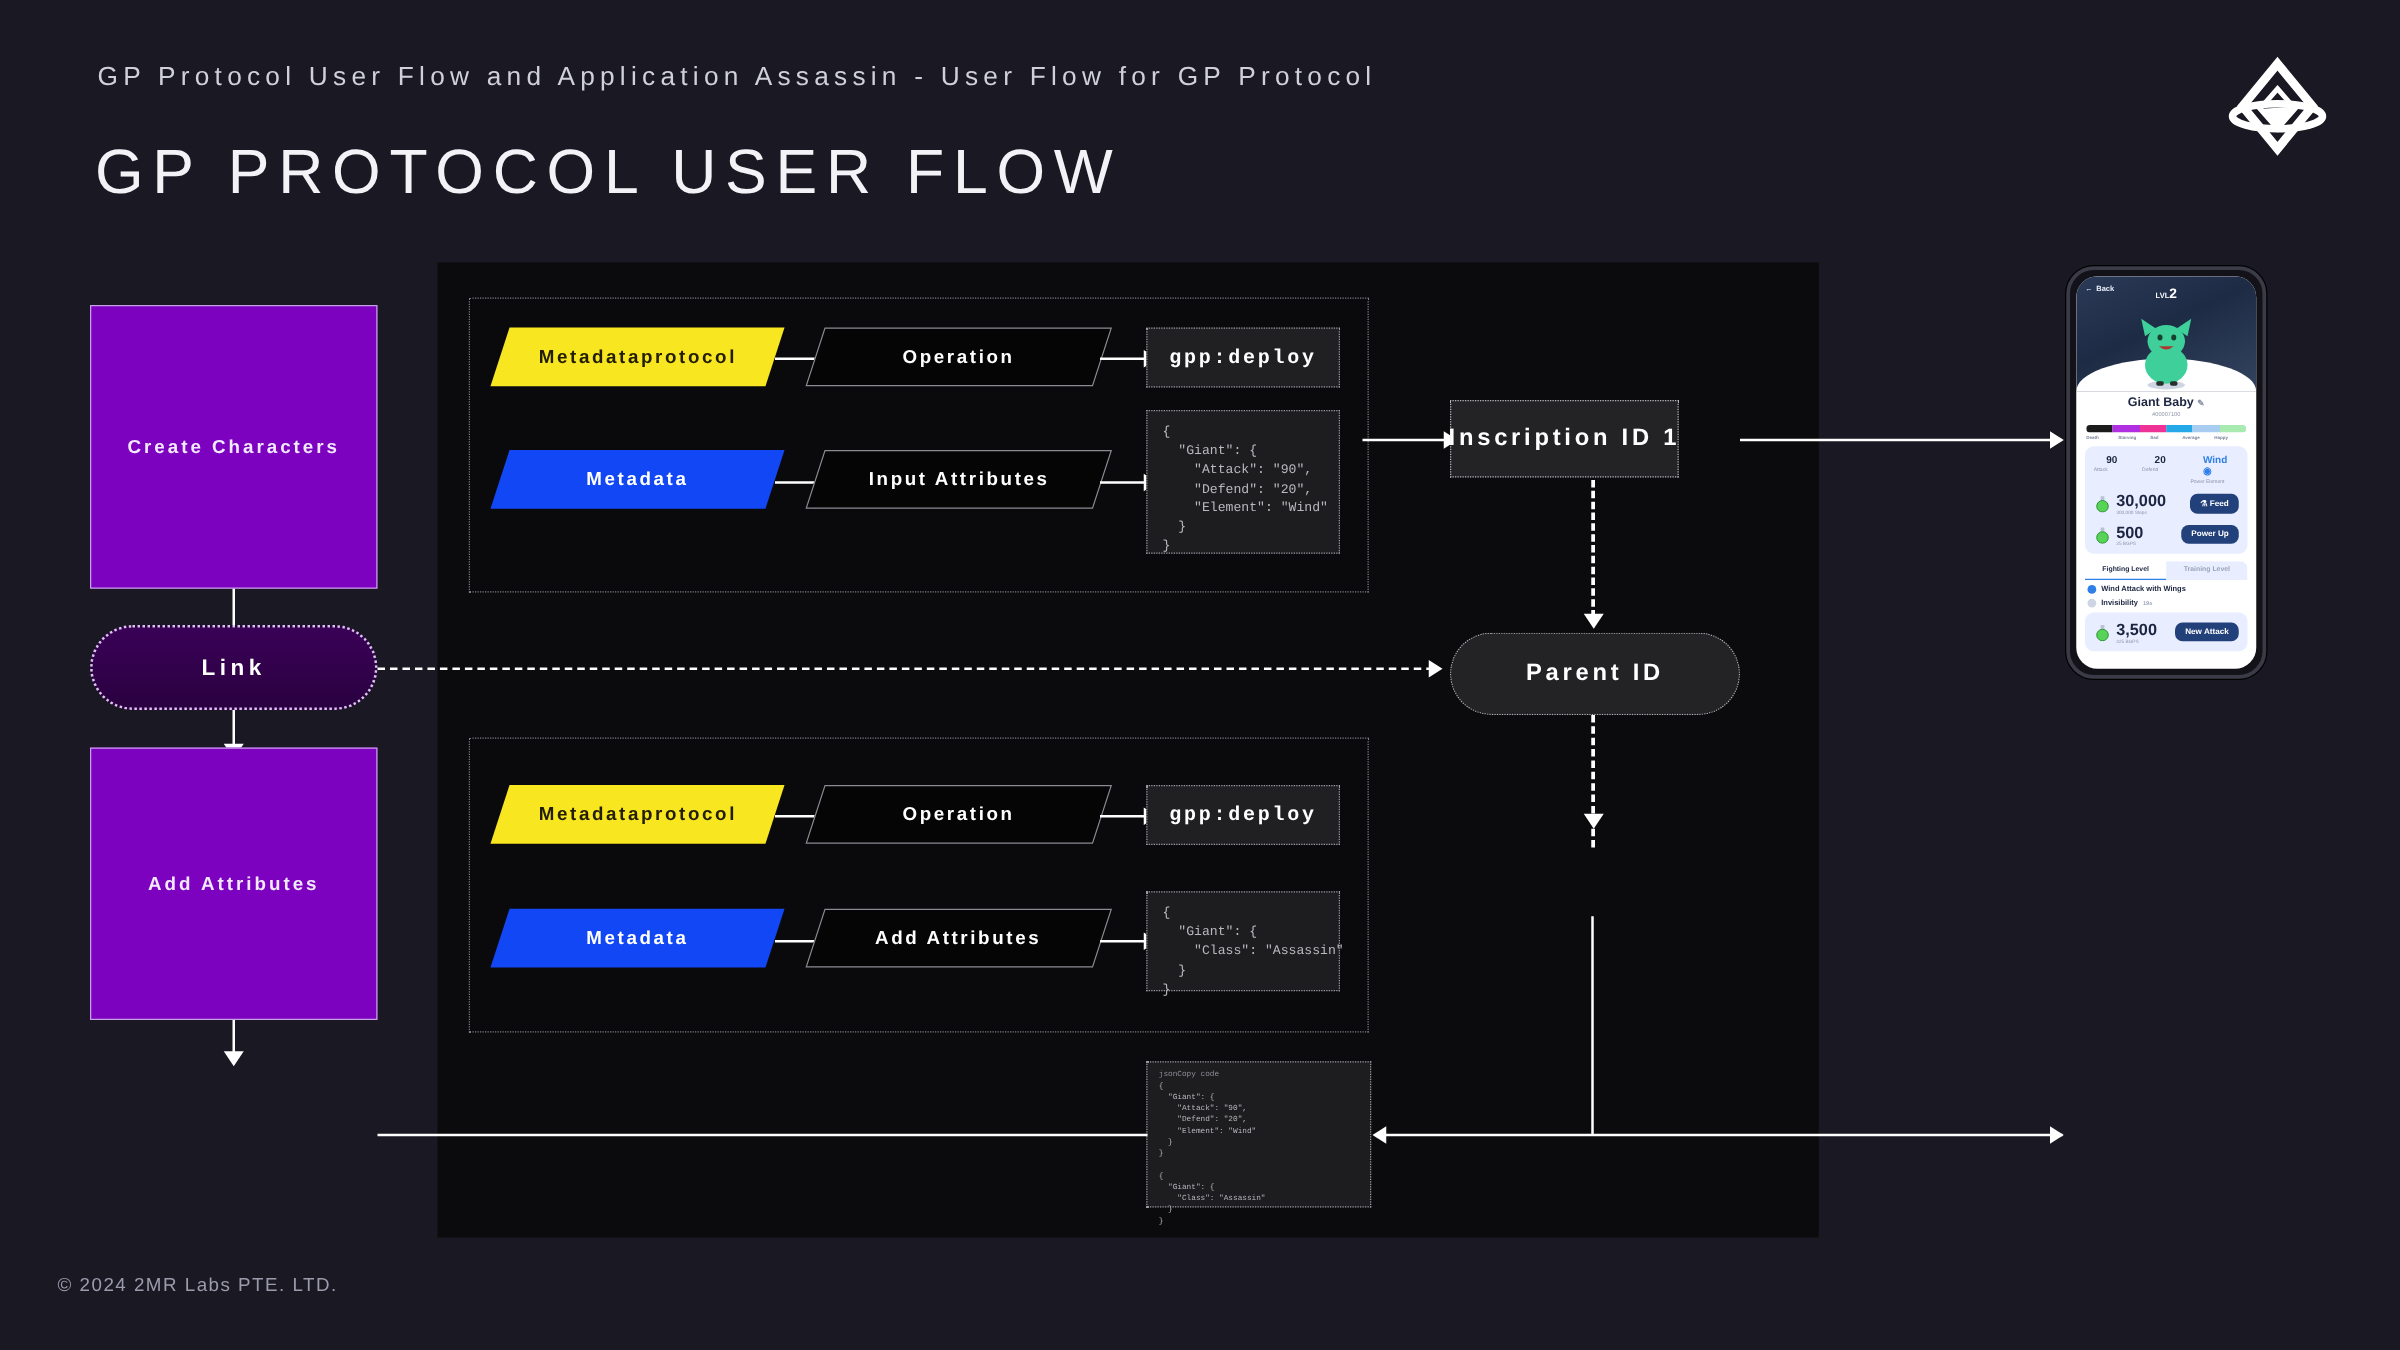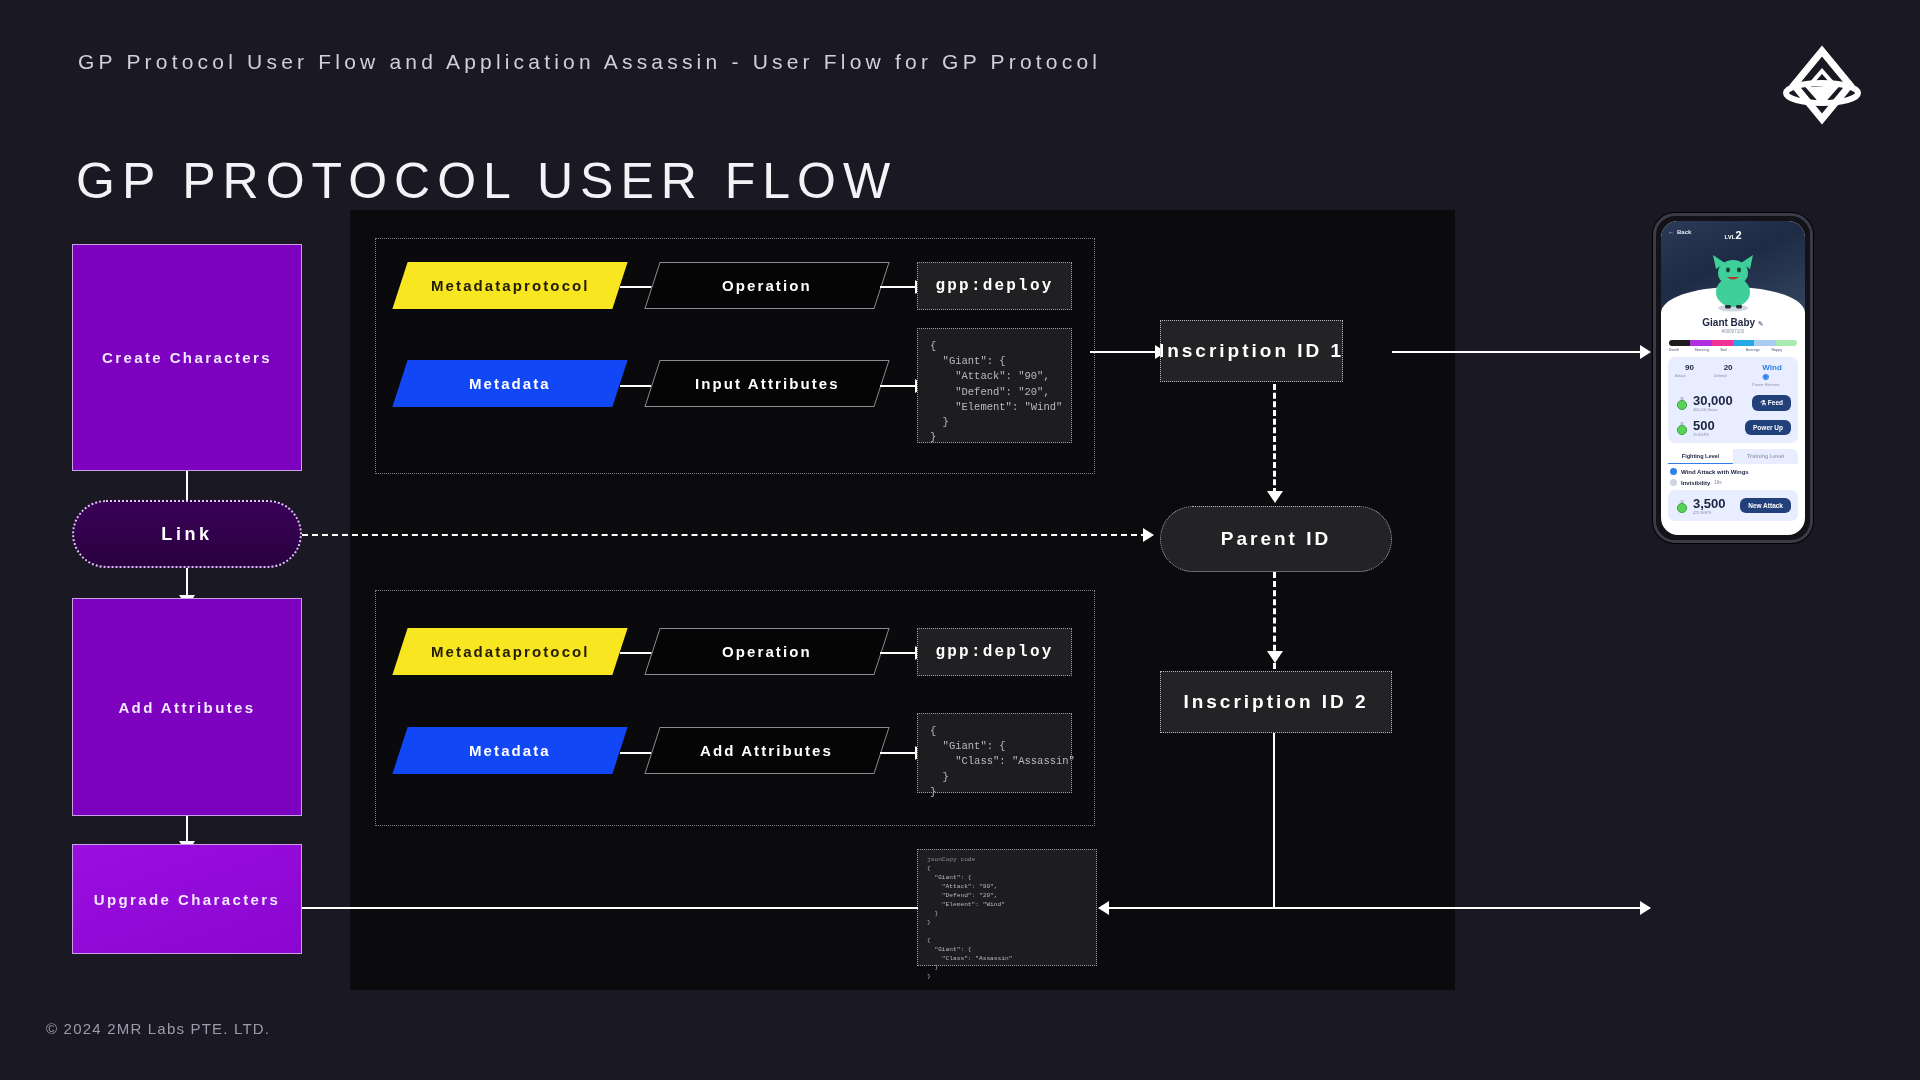--- a/index.html
+++ b/index.html
@@ -14,21 +14,20 @@
   
   .subtitle {
     position: absolute; left: 78px; top: 50px;
     font-size: 21px; letter-spacing: 4.2px; color: #cfd0dc; font-weight: 300;
     white-space: nowrap;
   }
   .maintitle {
     position: absolute; left: 76px; top: 108px;
     font-size: 50px; letter-spacing: 7px; color: #f3f3f7; font-weight: 300;
     white-space: nowrap;
-    margin-top: 44px;
   }
   .logo { position: absolute; left: 1772px; top: 45px; width: 100px; height: 80px; }
 
   
   .panel {
     position: absolute; left: 350px; top: 210px;
     width: 1105px; height: 780px;
     background: #0b0b0d;
   }
   .subpanel {
@@ -200,23 +199,20 @@
   </div>
   <div class="ln ln-v" style="left:186px;top:568px;height:30px;"></div>
   <div class="arr arr-d" style="left:179px;top:595px;"></div>
 
   <div class="lbox lbox-solid" style="left:72px;top:598px;width:230px;height:218px;">
     <span>Add Attributes</span>
   </div>
   <div class="ln ln-v" style="left:186px;top:816px;height:28px;"></div>
   <div class="arr arr-d" style="left:179px;top:841px;"></div>
 
-  <div class="lbox lbox-bright" style="left:72px;top:844px;width:230px;height:110px;">
-    <span>Upgrade Characters</span>
-  </div>
 
   <div class="panel"></div>
 
   <div class="subpanel sp1"></div>
 
   <div class="para p-yellow" style="left:400px;top:262px;width:220px;height:47px;">
     <span>Metadataprotocol</span>
   </div>
   <div class="ln ln-h" style="left:620px;top:286px;width:54px;"></div>
   <div class="arr arr-r" style="left:669px;top:280px;"></div>
@@ -315,23 +311,20 @@
   <div class="node pill" style="left:1160px;top:506px;width:232px;height:66px;">
     <span>Parent ID</span>
   </div>
 
   <div class="dln-h" style="left:302px;top:534px;width:845px;"></div>
   <div class="arr arr-r" style="left:1143px;top:528px;"></div>
 
   <div class="dln-v" style="left:1273px;top:572px;height:106px;"></div>
   <div class="arr arr-d" style="left:1267px;top:651px;"></div>
 
-  <div class="node" style="left:1160px;top:671px;width:232px;height:62px;">
-    <span>Inscription ID 2</span>
-  </div>
 
   <div class="ln ln-v" style="left:1273px;top:733px;height:175px;"></div>
 
   <div class="ln ln-h" style="left:302px;top:907px;width:616px;"></div>
 
   <div class="ln ln-h" style="left:1103px;top:907px;width:545px;"></div>
   <div class="arr arr-l" style="left:1098px;top:901px;"></div>
 
   <div class="ln ln-h" style="left:1392px;top:351px;width:257px;"></div>
   <div class="arr arr-r" style="left:1640px;top:345px;"></div>

